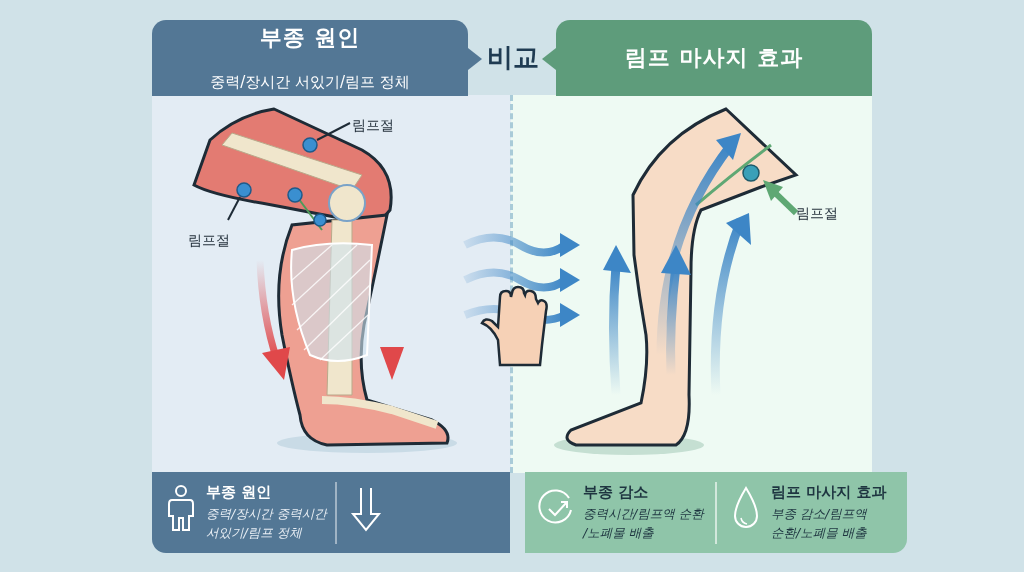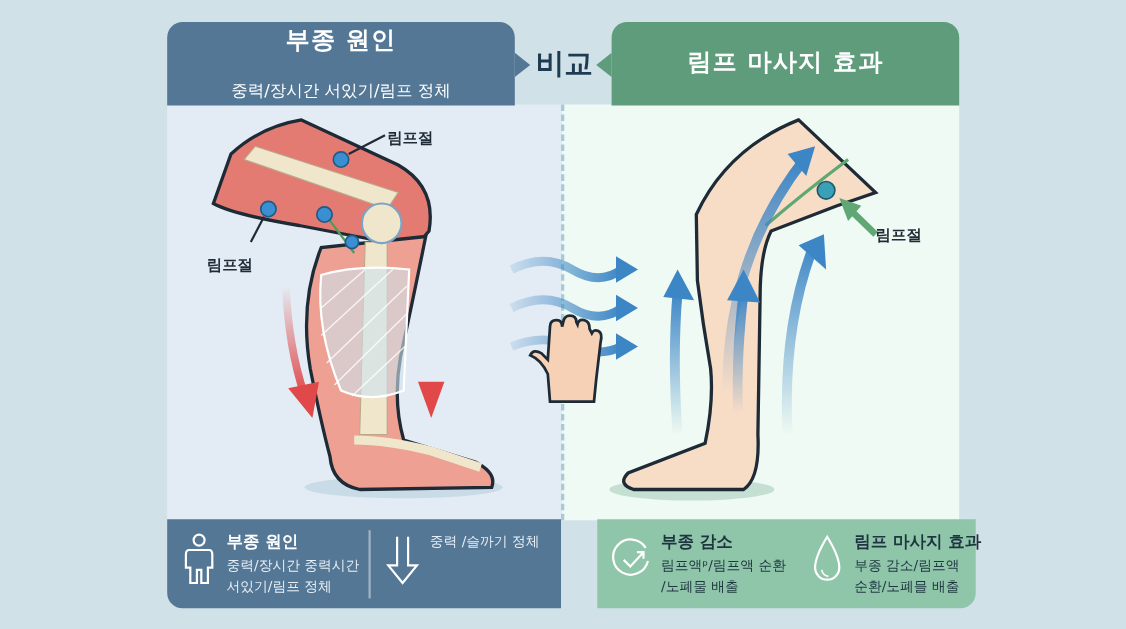--- a/index.html
+++ b/index.html
@@ -17,32 +17,32 @@
   .header-right::before { content: ""; position: absolute; left: -14px; top: 28px; border-right: 14px solid #5e9c7b; border-top: 11px solid transparent; border-bottom: 11px solid transparent; }
   .header-title { font-size: 22px; font-weight: bold; line-height: 30px; letter-spacing: 1px; }
   .header-sub { font-size: 15px; line-height: 22px; margin-top: 18px; text-align: center; }
 
   .compare-label { position: absolute; left: 484px; top: 40px; width: 58px; text-align: center; font-size: 26px; font-weight: bold; color: #1f3b52; }
 
   .leg-svg { position: absolute; left: 152px; top: 95px; }
   .leg-right-svg { position: absolute; left: 511px; top: 95px; }
   .mid-svg { position: absolute; left: 440px; top: 215px; }
 
-  .annot { position: absolute; font-size: 14px; font-weight: bold; color: #1e2b36; }
+  .annot { position: absolute; font-size: 14px; font-weight: normal; color: #1e2b36; }
 
   .bottom { position: absolute; top: 472px; height: 81px; display: flex; align-items: center; }
   .bottom-left { left: 152px; width: 358px; background: #537795; color: #fff; border-radius: 0 0 0 14px; }
-  .bottom-right { left: 543px; width: 344px; background: #8fc5a9; color: #1e3540; border-radius: 0 0 14px 0; }
+  .bottom-right { left: 525px; width: 382px; background: #8fc5a9; color: #1e3540; border-radius: 0 0 14px 0; }
   .bcell { flex: 1; display: flex; align-items: flex-start; padding: 10px 8px 0 12px; height: 100%; }
   .bsep { width: 2px; height: 62px; background: rgba(255,255,255,0.45); }
   .bottom-right .bsep { background: rgba(255,255,255,0.6); }
   .bicon { width: 34px; height: 50px; flex: 0 0 34px; margin-right: 8px; margin-top: 2px; }
   .btext { display: flex; flex-direction: column; }
   .btitle { font-size: 15px; font-weight: bold; line-height: 20px; margin-bottom: 2px; white-space: nowrap; }
-  .bline { font-size: 12.5px; line-height: 19px; white-space: nowrap; }
+  .bline { font-size: 12.5px; line-height: 19px; white-space: nowrap; font-style: italic; }
   .bottom-left .bline { color: #e8eef4; }
 </style>
 </head>
 <body>
 
 <div class="content-bg-left"></div>
 <div class="content-bg-right"></div>
 <div class="divider"></div>
 
 <div class="header header-left">
@@ -150,34 +150,33 @@
       <div class="bline">중력/장시간 중력시간</div>
       <div class="bline">서있기/림프 정체</div>
     </div>
   </div>
   <div class="bsep"></div>
   <div class="bcell">
     <svg class="bicon" viewBox="0 0 34 50">
       <path d="M12 4 V30 H4 L17 46 L30 30 H22 V4" fill="none" stroke="#fff" stroke-width="2"></path>
     </svg>
     <div class="btext">
-      <div class="bline">중력 /슬까기 정체</div>
     </div>
   </div>
 </div>
 
 <div class="bottom bottom-right">
   <div class="bcell">
     <svg class="bicon" viewBox="0 0 34 50" style="width:38px;flex-basis:38px;">
       <path d="M30 14 A16 16 0 1 0 32 26" fill="none" stroke="#fff" stroke-width="2"></path>
       <path d="M10 25 L16 31 L28 18 M22 18 H28 V24" fill="none" stroke="#fff" stroke-width="2"></path>
     </svg>
     <div class="btext">
       <div class="btitle">부종 감소</div>
-      <div class="bline">림프액ᵖ/림프액 순환</div>
+      <div class="bline">중력시간/림프액 순환</div>
       <div class="bline">/노폐물 배출</div>
     </div>
   </div>
   <div class="bsep"></div>
   <div class="bcell">
     <svg class="bicon" viewBox="0 0 34 50">
       <path d="M17 4 Q6 22 6 32 A11 11 0 0 0 28 32 Q28 22 17 4 Z" fill="none" stroke="#fff" stroke-width="2"></path>
       <path d="M12 34 Q13 39 18 40" fill="none" stroke="#fff" stroke-width="1.5"></path>
     </svg>
     <div class="btext">

